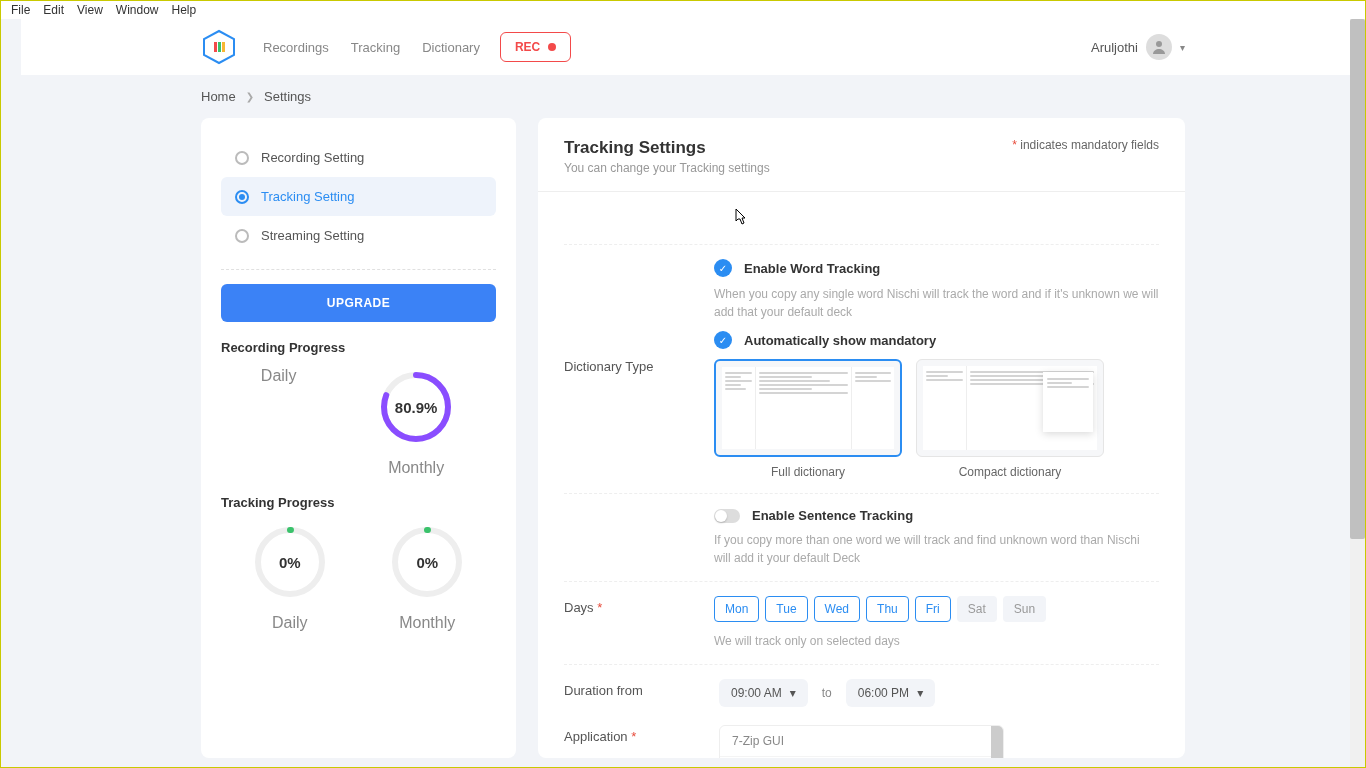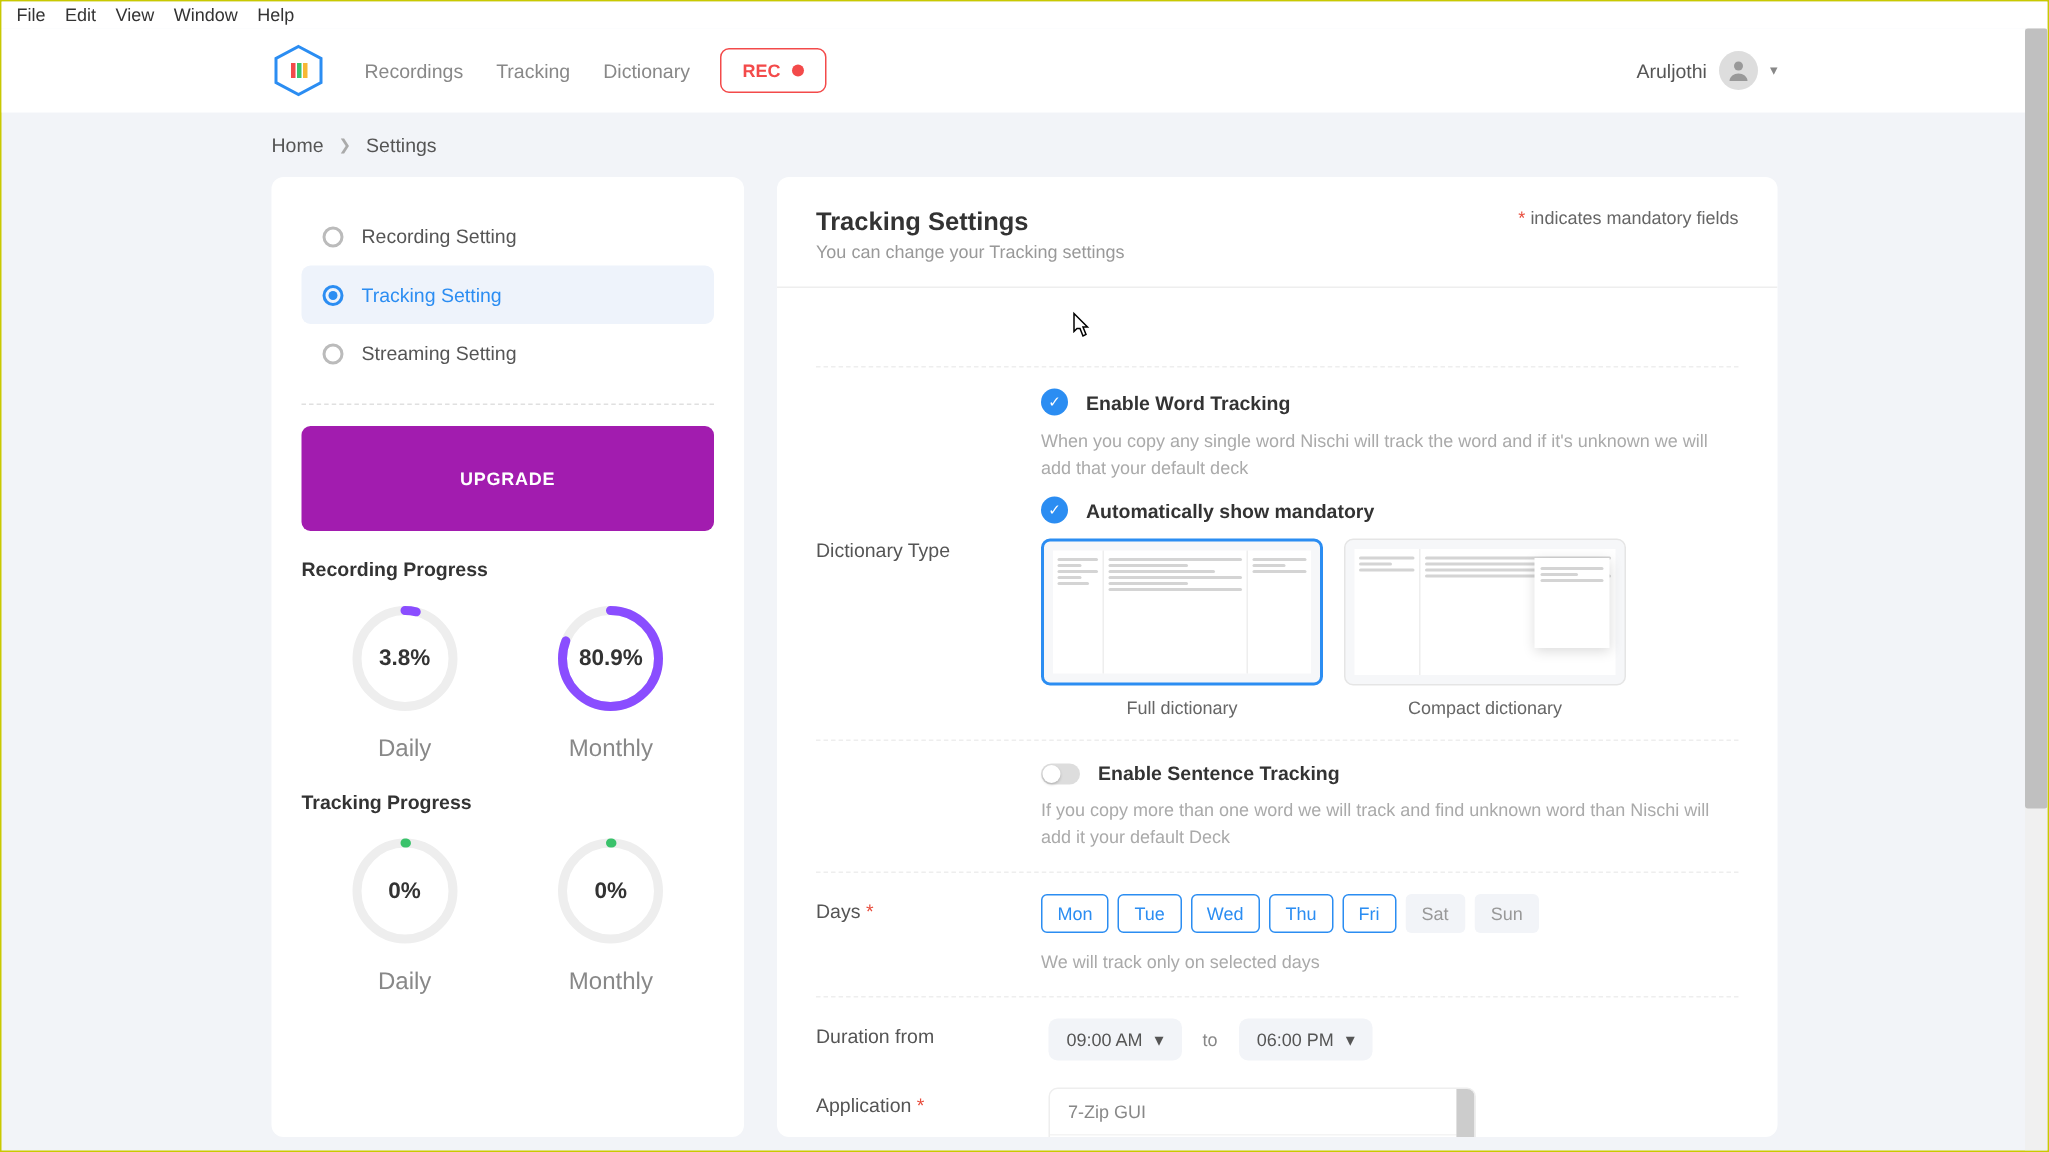--- a/index.html
+++ b/index.html
@@ -1,19 +1,19 @@
 <!DOCTYPE html>
 <html><head>
 <meta charset="utf-8">
 <style>
 * { box-sizing: border-box; margin: 0; padding: 0; }
 body { font-family: -apple-system, BlinkMacSystemFont, 'Segoe UI', sans-serif; background: #f2f4f8; color: #333; font-size: 13px; overflow: hidden; width: 1366px; height: 768px; border: 1px solid #c9c900; }
 .menubar { display: flex; gap: 3px; padding: 2px 5px; background: #fff; font-size: 12px; height: 18px; }
 .menubar span { padding: 0 5px; cursor: default; }
-.app-area { position: relative; height: 748px; }
+.app-area { position: relative; height: 748px; margin-left: 20px; }
 .scrollbar { position: absolute; right: 0; top: 0; width: 15px; height: 100%; background: #f0f0f0; }
 .scrollbar-thumb { position: absolute; top: 0; width: 100%; height: 520px; background: #c0c0c0; border-radius: 2px; }
 .navbar { display: flex; align-items: center; padding: 0 180px; height: 56px; background: #fff; }
 .logo-wrap { position: relative; width: 36px; height: 36px; display: flex; align-items: center; justify-content: center; }
 .logo-wrap svg { position: absolute; }
 .nav-links { display: flex; gap: 22px; margin-left: 26px; font-size: 13px; color: #888; }
 .nav-links span { cursor: pointer; }
 .rec-btn { margin-left: 20px; border: 1px solid #f34a4a; color: #f34a4a; background: #fff; padding: 7px 14px; border-radius: 6px; font-size: 12px; font-weight: 600; display: flex; align-items: center; gap: 8px; cursor: pointer; }
 .rec-dot { width: 8px; height: 8px; border-radius: 50%; background: #f34a4a; }
 .nav-right { margin-left: auto; display: flex; align-items: center; gap: 8px; font-size: 13px; color: #555; }
@@ -22,21 +22,21 @@
 .content { display: flex; gap: 22px; padding: 0 180px; }
 .breadcrumb { padding: 14px 180px; display: flex; align-items: center; gap: 10px; font-size: 13px; color: #555; }
 .breadcrumb .sep { color: #aaa; font-size: 10px; }
 .sidebar { width: 315px; background: #fff; border-radius: 8px; padding: 20px; }
 .side-item { display: flex; align-items: center; gap: 12px; padding: 12px 14px; border-radius: 6px; color: #555; cursor: pointer; font-size: 13px; }
 .side-item.active { background: #eef3fb; color: #2b8df2; }
 .side-radio { width: 14px; height: 14px; border: 2px solid #bbb; border-radius: 50%; position: relative; }
 .side-item.active .side-radio { border-color: #2b8df2; }
 .side-item.active .side-radio::after { content: ''; position: absolute; width: 6px; height: 6px; background: #2b8df2; border-radius: 50%; top: 2px; left: 2px; }
 .side-divider { border-top: 1px dashed #e0e0e0; margin: 14px 0; }
-.upgrade-btn { width: 100%; background: #a21caf; color: #fff; border: none; padding: 28px; border-radius: 6px; font-size: 12px; font-weight: 600; letter-spacing: 0.5px; cursor: pointer; }
+.upgrade-btn { width: 100%; background: #3b82f6; color: #fff; border: none; padding: 12px; border-radius: 6px; font-size: 12px; font-weight: 600; letter-spacing: 0.5px; cursor: pointer; }
 .section-label { font-size: 13px; font-weight: 600; color: #333; margin: 18px 0 12px; }
 .progress-row { display: flex; justify-content: space-around; }
 .progress-item { text-align: center; }
 .circle-wrap { position: relative; width: 80px; height: 80px; margin: 0 auto 12px; }
 .circle-wrap svg { transform: rotate(-90deg); }
 .circle-bg { fill: none; stroke: #eee; stroke-width: 6; }
 .circle-fg { fill: none; stroke-width: 6; stroke-linecap: round; }
 .circle-val { position: absolute; top: 50%; left: 50%; transform: translate(-50%, -50%); font-weight: 700; font-size: 15px; color: #333; }
 .circle-lbl { font-size: 16px; color: #888; }
 .main-panel { flex: 1; background: #fff; border-radius: 8px; padding: 0; max-height: 640px; overflow: hidden; }
@@ -144,27 +144,20 @@
       </div>
       <div class="side-item">
         <span class="side-radio"></span>
         <span>Streaming Setting</span>
       </div>
       <div class="side-divider"></div>
       <button class="upgrade-btn">UPGRADE</button>
       <div class="section-label">Recording Progress</div>
       <div class="progress-row">
         <div class="progress-item">
-          <div class="circle-wrap">
-            <svg width="80" height="80">
-                <circle class="circle-bg" cx="40" cy="40" r="32"></circle>
-                <circle class="circle-fg" cx="40" cy="40" r="32" stroke="#8a4dff" stroke-dasharray="7.6 193.4"></circle>
-              </svg>
-            <div class="circle-val">3.8%</div>
-          </div>
           <div class="circle-lbl">Daily</div>
         </div>
         <div class="progress-item">
           <div class="circle-wrap">
             <svg width="80" height="80">
                 <circle class="circle-bg" cx="40" cy="40" r="32"></circle>
                 <circle class="circle-fg" cx="40" cy="40" r="32" stroke="#8a4dff" stroke-dasharray="162.6 38.4"></circle>
               </svg>
             <div class="circle-val">80.9%</div>
           </div>

